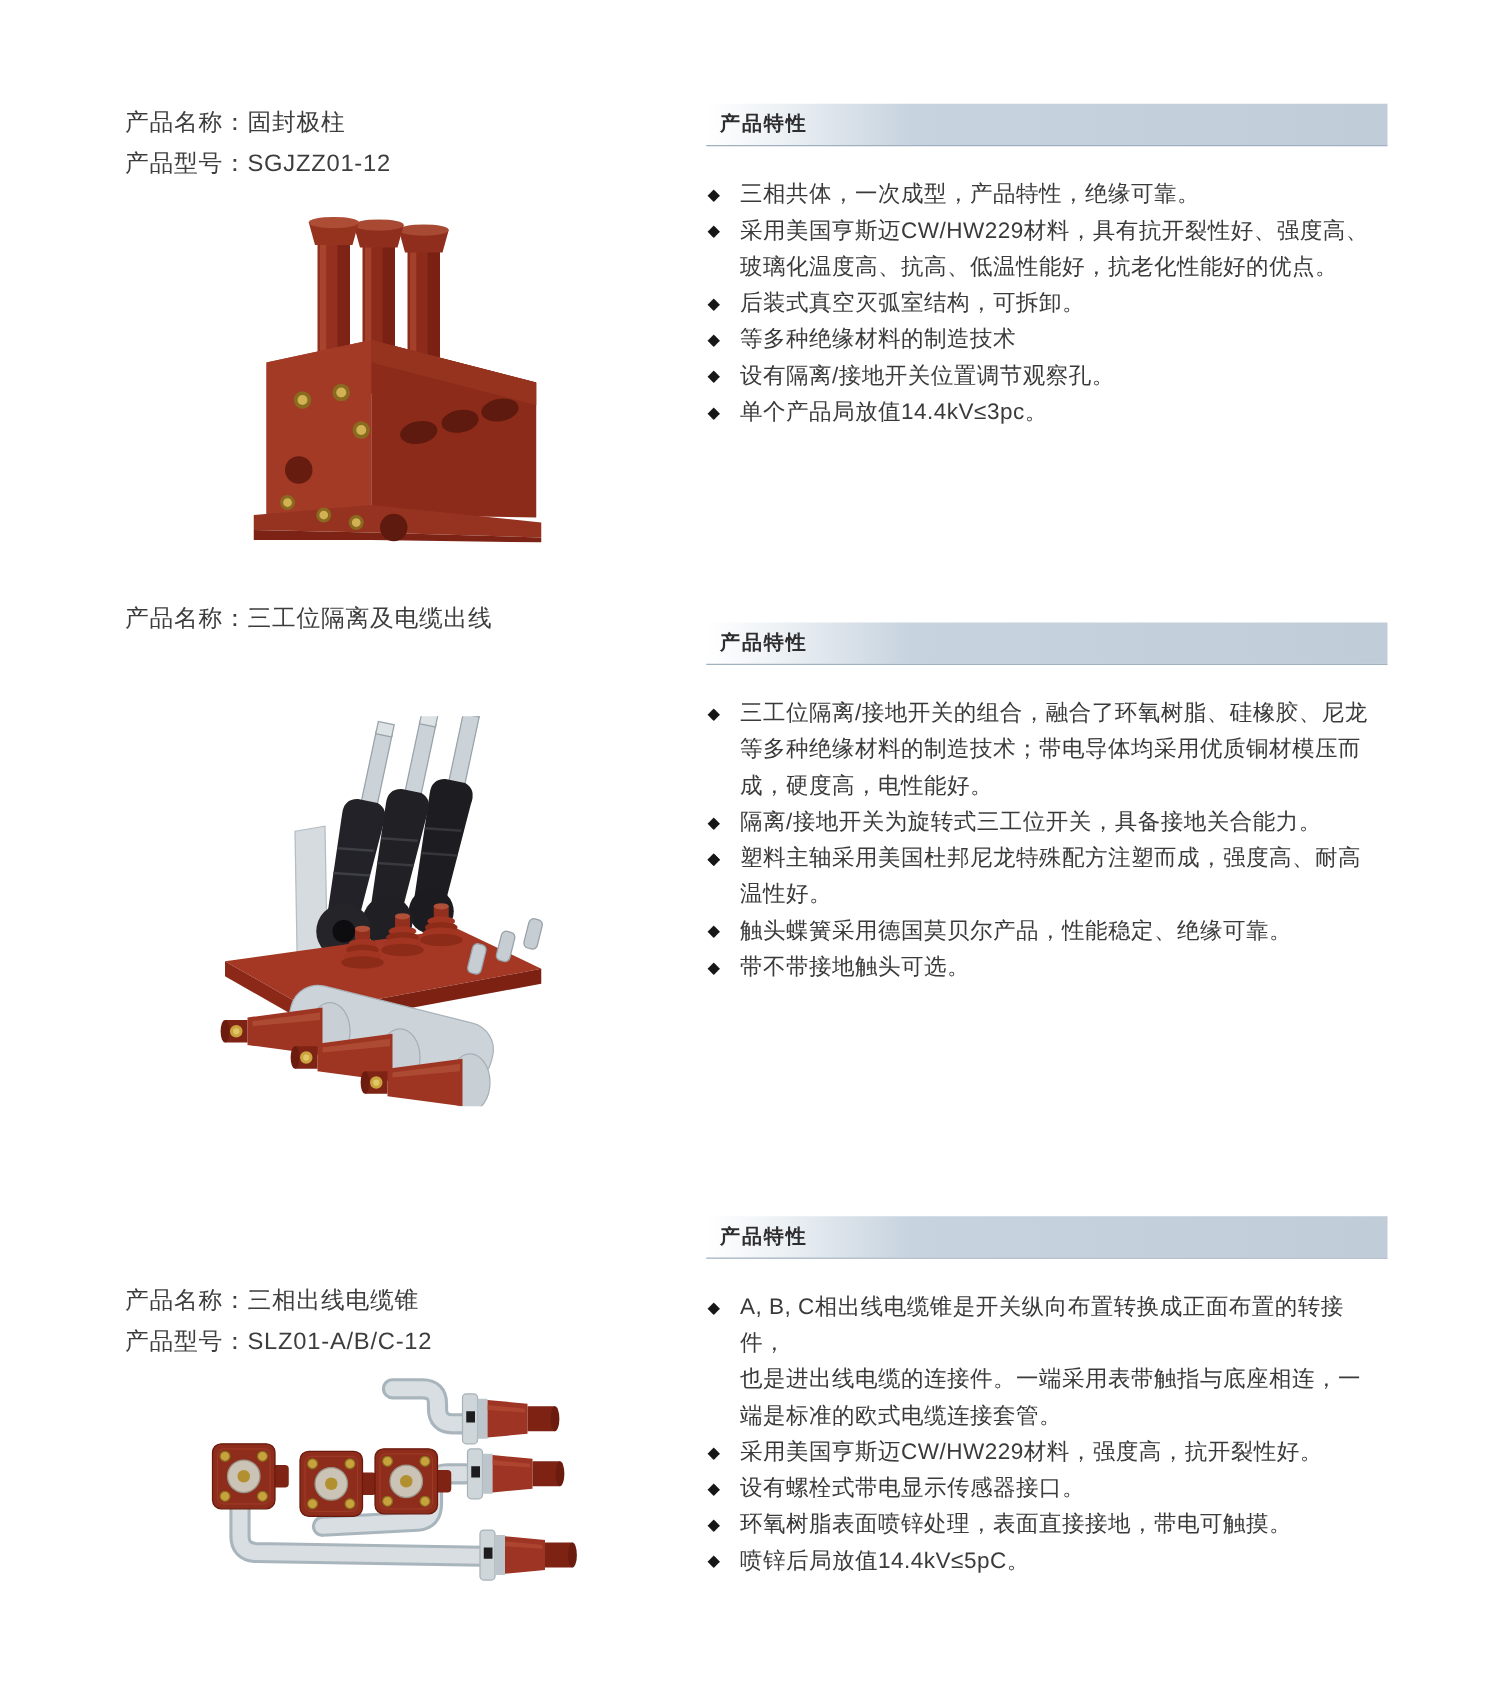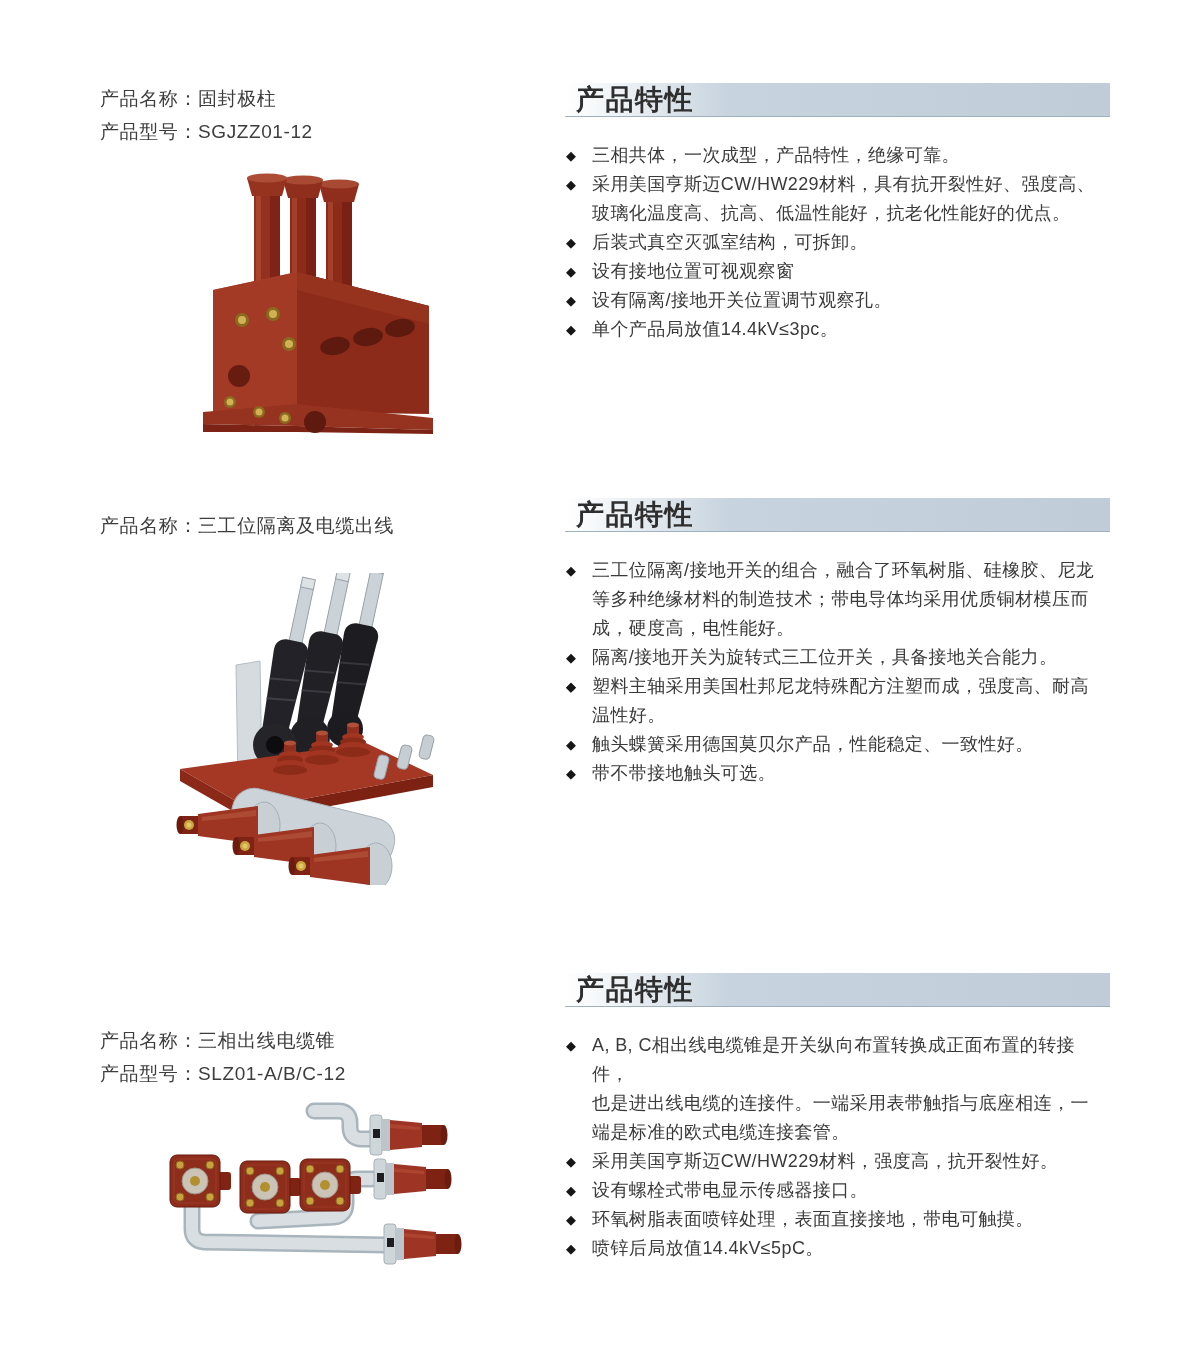--- a/index.html
+++ b/index.html
@@ -9,21 +9,21 @@
     font-family:"Liberation Sans","DejaVu Sans",sans-serif;
   }
   .left-col { position:absolute; left:100px; width:450px; color:#3d3d3d; }
   .p-title { font-size:19px; line-height:33px; letter-spacing:0.6px; white-space:nowrap; }
   .photo { position:absolute; }
   .feat { position:absolute; left:565px; width:545px; }
   .feat-bar {
     box-sizing:border-box; height:34px; line-height:33px; padding-left:11px;
     background:linear-gradient(90deg,#ffffff 0%,#f0f4f7 9%,#c7d3de 30%,#c0ccd8 100%);
     border-bottom:1px solid #9fb0bf;
-    font-size:28px; font-weight:bold; color:#2e2e2e; letter-spacing:1.5px;
+    font-size:16px; font-weight:bold; color:#2e2e2e; letter-spacing:1.5px;
   }
   .feat ul { list-style:none; margin:24px 0 0 0; padding:0; }
   .feat li {
     position:relative; padding-left:27px; margin:0;
     font-size:18px; line-height:29px; color:#3a3a3a;
     white-space:pre-line; letter-spacing:0.4px;
   }
   .feat li .bullet {
     position:absolute; left:1px; top:0; font-size:13px; line-height:29px; color:#161616;
   }
@@ -92,27 +92,27 @@
     <circle cx="118" cy="250" r="11" fill="#5e1a0e"></circle>
   </svg>
 
   <div class="feat" style="top:83px;">
     <div class="feat-bar">产品特性</div>
     <ul>
       <li><span class="bullet">◆</span><span>三相共体，一次成型，产品特性，绝缘可靠。</span></li>
       <li><span class="bullet">◆</span><span>采用美国亨斯迈CW/HW229材料，具有抗开裂性好、强度高、
 玻璃化温度高、抗高、低温性能好，抗老化性能好的优点。</span></li>
       <li><span class="bullet">◆</span><span>后装式真空灭弧室结构，可拆卸。</span></li>
-      <li><span class="bullet">◆</span><span>设有接地位置可视观察窗</span></li>
+      <li><span class="bullet">◆</span><span>等多种绝缘材料的制造技术</span></li>
       <li><span class="bullet">◆</span><span>设有隔离/接地开关位置调节观察孔。</span></li>
       <li><span class="bullet">◆</span><span>单个产品局放值14.4kV≤3pc。</span></li>
     </ul>
   </div>
 
-  <div class="left-col" style="top:509px;">
+  <div class="left-col" style="top:479px;">
     <div class="p-title">产品名称：三工位隔离及电缆出线</div>
   </div>
 
   <svg class="photo" style="left:138px; top:573px;" width="307" height="312" viewBox="0 0 307 312">
 
     <polygon points="98,92 122,88 124,205 100,210" fill="#d6dbdf" stroke="#b4bdc3" stroke-width="1"></polygon>
 
     <g transform="translate(207,152) rotate(12)">
       <rect x="-7" y="-158" width="13" height="60" fill="#ccd3d8" stroke="#98a2a9" stroke-width="1"></rect>
       <rect x="-7" y="-166" width="13" height="10" fill="#dde2e5" stroke="#98a2a9" stroke-width="1"></rect>
@@ -210,21 +210,21 @@
   <div class="feat" style="top:498px;">
     <div class="feat-bar">产品特性</div>
     <ul>
       <li><span class="bullet">◆</span><span>三工位隔离/接地开关的组合，融合了环氧树脂、硅橡胶、尼龙
 等多种绝缘材料的制造技术；带电导体均采用优质铜材模压而
 成，硬度高，电性能好。</span></li>
       <li><span class="bullet">◆</span><span>隔离/接地开关为旋转式三工位开关，具备接地关合能力。</span></li>
       <li><span class="bullet">◆</span></li>
       <li><span class="bullet">◆</span><span>塑料主轴采用美国杜邦尼龙特殊配方注塑而成，强度高、耐高
 温性好。</span></li>
-      <li><span class="bullet">◆</span><span>触头蝶簧采用德国莫贝尔产品，性能稳定、一致性好。</span></li>
+      <li><span class="bullet">◆</span><span>触头蝶簧采用德国莫贝尔产品，性能稳定、绝缘可靠。</span></li>
       <li><span class="bullet">◆</span><span>带不带接地触头可选。</span></li>
     </ul>
   </div>
 
   <div class="left-col" style="top:1024px;">
     <div class="p-title">产品名称：三相出线电缆锥</div>
     <div class="p-title">产品型号：SLZ01-A/B/C-12</div>
   </div>
 
   <svg class="photo" style="left:158px; top:1083px;" width="307" height="207" viewBox="0 0 307 207">

